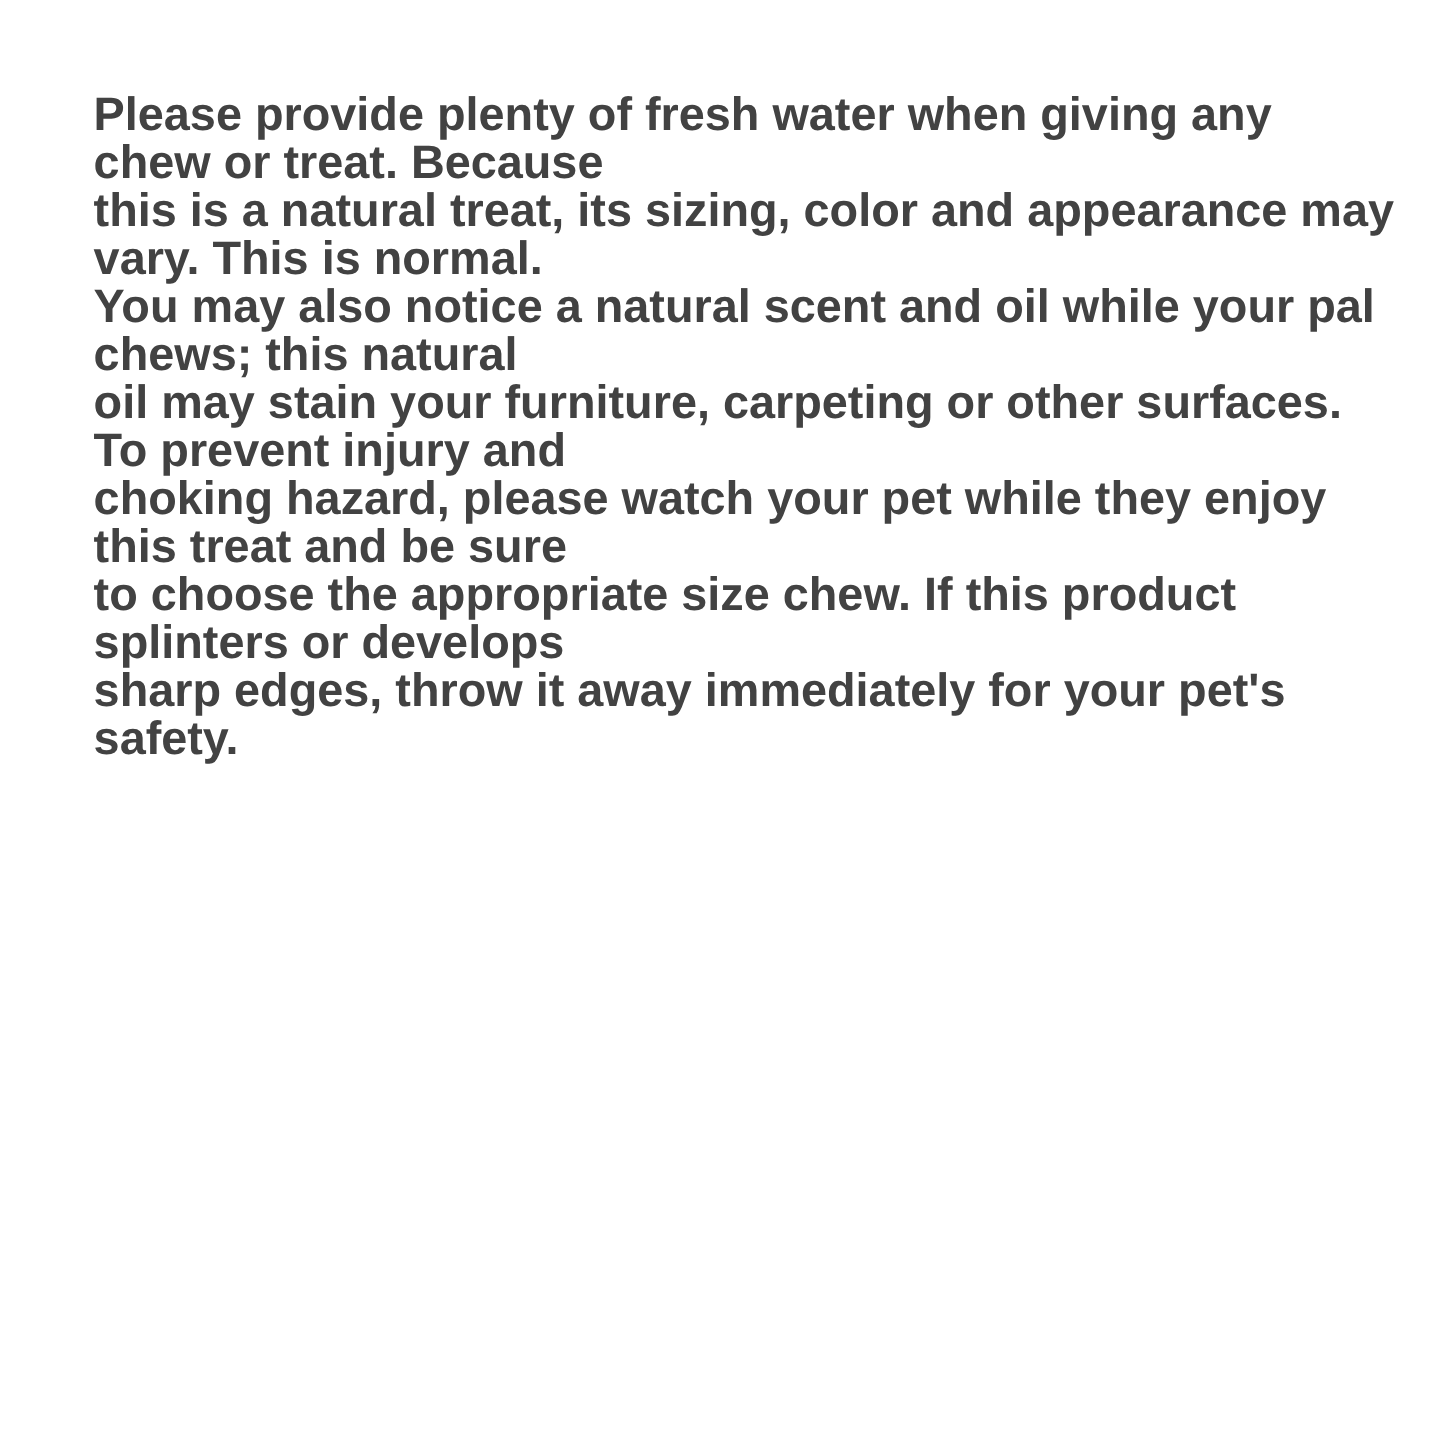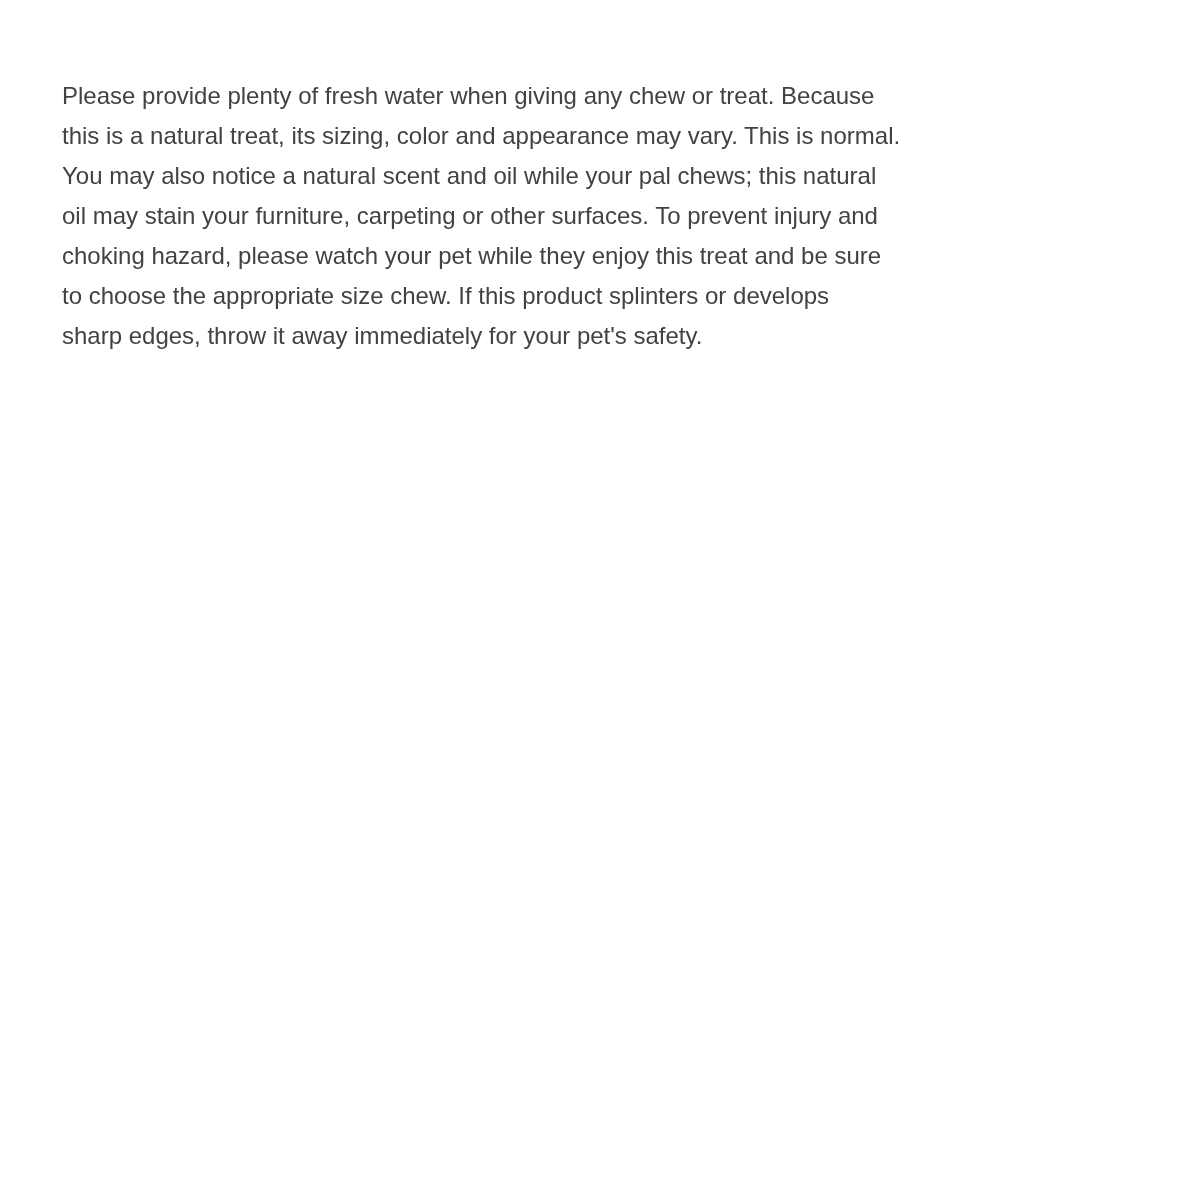--- a/index.html
+++ b/index.html
@@ -19,24 +19,24 @@
   }
   .section-title {
     margin: 0;
     font-size: 54px;
     font-weight: 300;
     line-height: 62px;
     letter-spacing: 0.5px;
     color: #3a3a3a;
   }
   .section-body {
-    margin: 30px 0 0 0;
+    margin: 30px 0 0 16px;
     width: 1090px;
-    font-size: 24px;
-    font-weight: 400;
+    font-size: 39px;
+    font-weight: 700;
     line-height: 40px;
     color: #424242;
     white-space: pre-line; 
   }
 </style>
 </head>
 <body>
 
 <div class="page">
   <p class="section-body">Please provide plenty of fresh water when giving any chew or treat. Because

